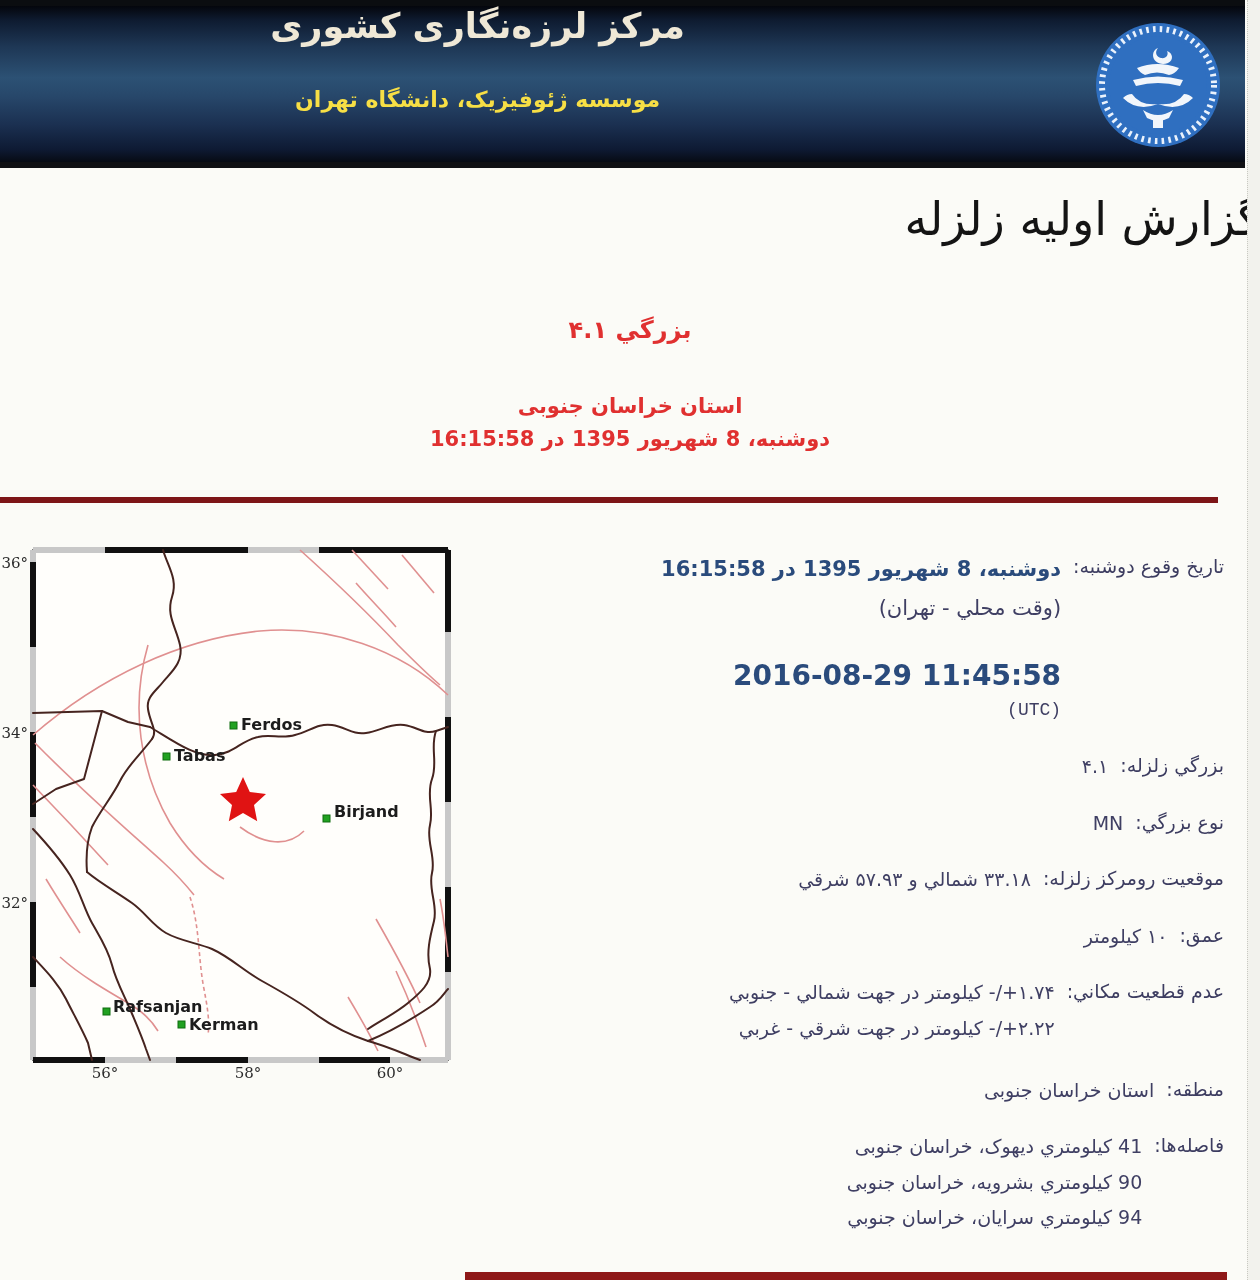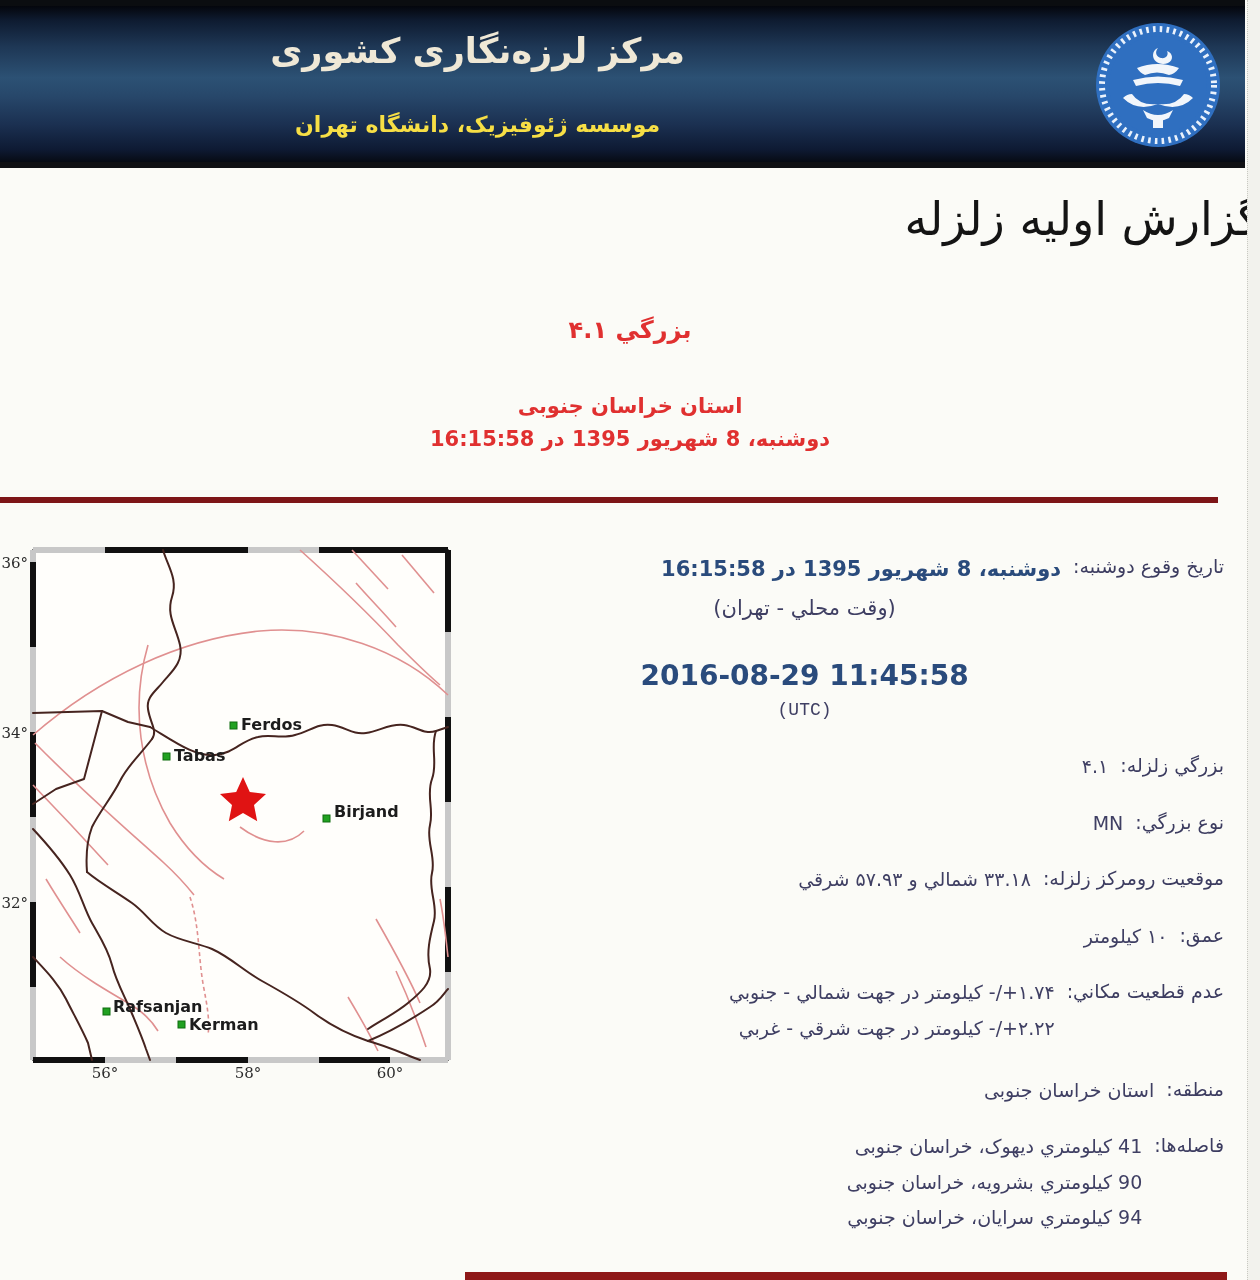--- a/index.html
+++ b/index.html
@@ -14,41 +14,41 @@
     position:absolute; top:0; right:0; width:13px; height:1280px;
     background:#f2f2ed; border-left:1px dotted #c9c9c2; z-index:5;
   }
   
   .banner {
     position:relative; height:168px; margin-right:15px;
     background:linear-gradient(180deg,#04060c 0%,#0e1b30 9%,#1e3755 26%,#2c5174 46%,#27476a 58%,#1b3051 76%,#0e1a33 92%,#070b14 100%);
     border-top:6px solid #0b0d10; border-bottom:6px solid #101114;
   }
   .banner-text { position:absolute; top:0; left:0; width:76%; height:100%;
-    display:flex; flex-direction:column; align-items:center; justify-content:center; gap:26px;padding-left:9px; }
+    display:flex; flex-direction:column; align-items:center; justify-content:flex-start; gap:26px;padding-left:9px; }
   .banner-title { color:#efe8d6; font-size:35px; font-weight:700; letter-spacing:0.5px; }
   .banner-subtitle { color:#f7df45; font-size:22px; font-weight:700;margin-top:15px; }
   .logo { position:absolute; top:14px; right:22px; width:130px; height:130px; }
   
   .report-head { text-align:center; direction:ltr; }
   .report-title { padding-top:24px; font-size:46px; color:#141414; font-weight:400;text-align:right; }
   .mag-line { margin-top:70px; font-size:24px; font-weight:700; color:#e03030; }
   .region-line { margin-top:50px; font-size:21px; font-weight:700; color:#e03030; }
   .date-line { margin-top:9px; font-size:21px; font-weight:700; color:#e03030; }
   .divider { margin-top:46px; height:6px; background:#7d1517; width:1218px; }
   
   .main { display:flex; padding-top:24px; }
   .map-panel { width:478px; flex:none; background:transparent; }
   .map-panel svg { display:block; }
   .details-panel { flex:1; direction:rtl; padding:26px 36px 0 70px; }
   .drow { display:grid; grid-template-columns:max-content 1fr; column-gap:12px; margin-bottom:27px; }
   .dlabel { font-size:19px; color:#3c3c60; white-space:nowrap; padding-top:2px; }
   .dvalue { font-size:19px; color:#3f3f63; text-align:right; line-height:1.55; }
   .dvalue .bold-date { font-weight:700; color:#2a4b7c; font-size:21px; }
-  .center-sub { text-align:center; }
+  .center-sub { text-align:right; }
   .local-note { font-size:21px; margin-top:6px; }
   .utc-date { direction:ltr; font-weight:700; color:#2a4b7c; font-size:28px; margin-top:30px; }
   .utc-note { font-size:18px;font-family:Liberation Mono, monospace; }
   .multiline div { margin-bottom:6px; }
   .footer-bar { position:absolute; bottom:0; left:465px; width:762px; height:8px; background:#8e1818; }
   
   .axis-label { font-size:15px; fill:#2b2b2b; font-family:"DejaVu Serif", serif; }
   .city-label { font-size:16px; font-weight:700; fill:#1c1c1c; font-family:"DejaVu Sans", sans-serif; }
 </style>
 </head>

